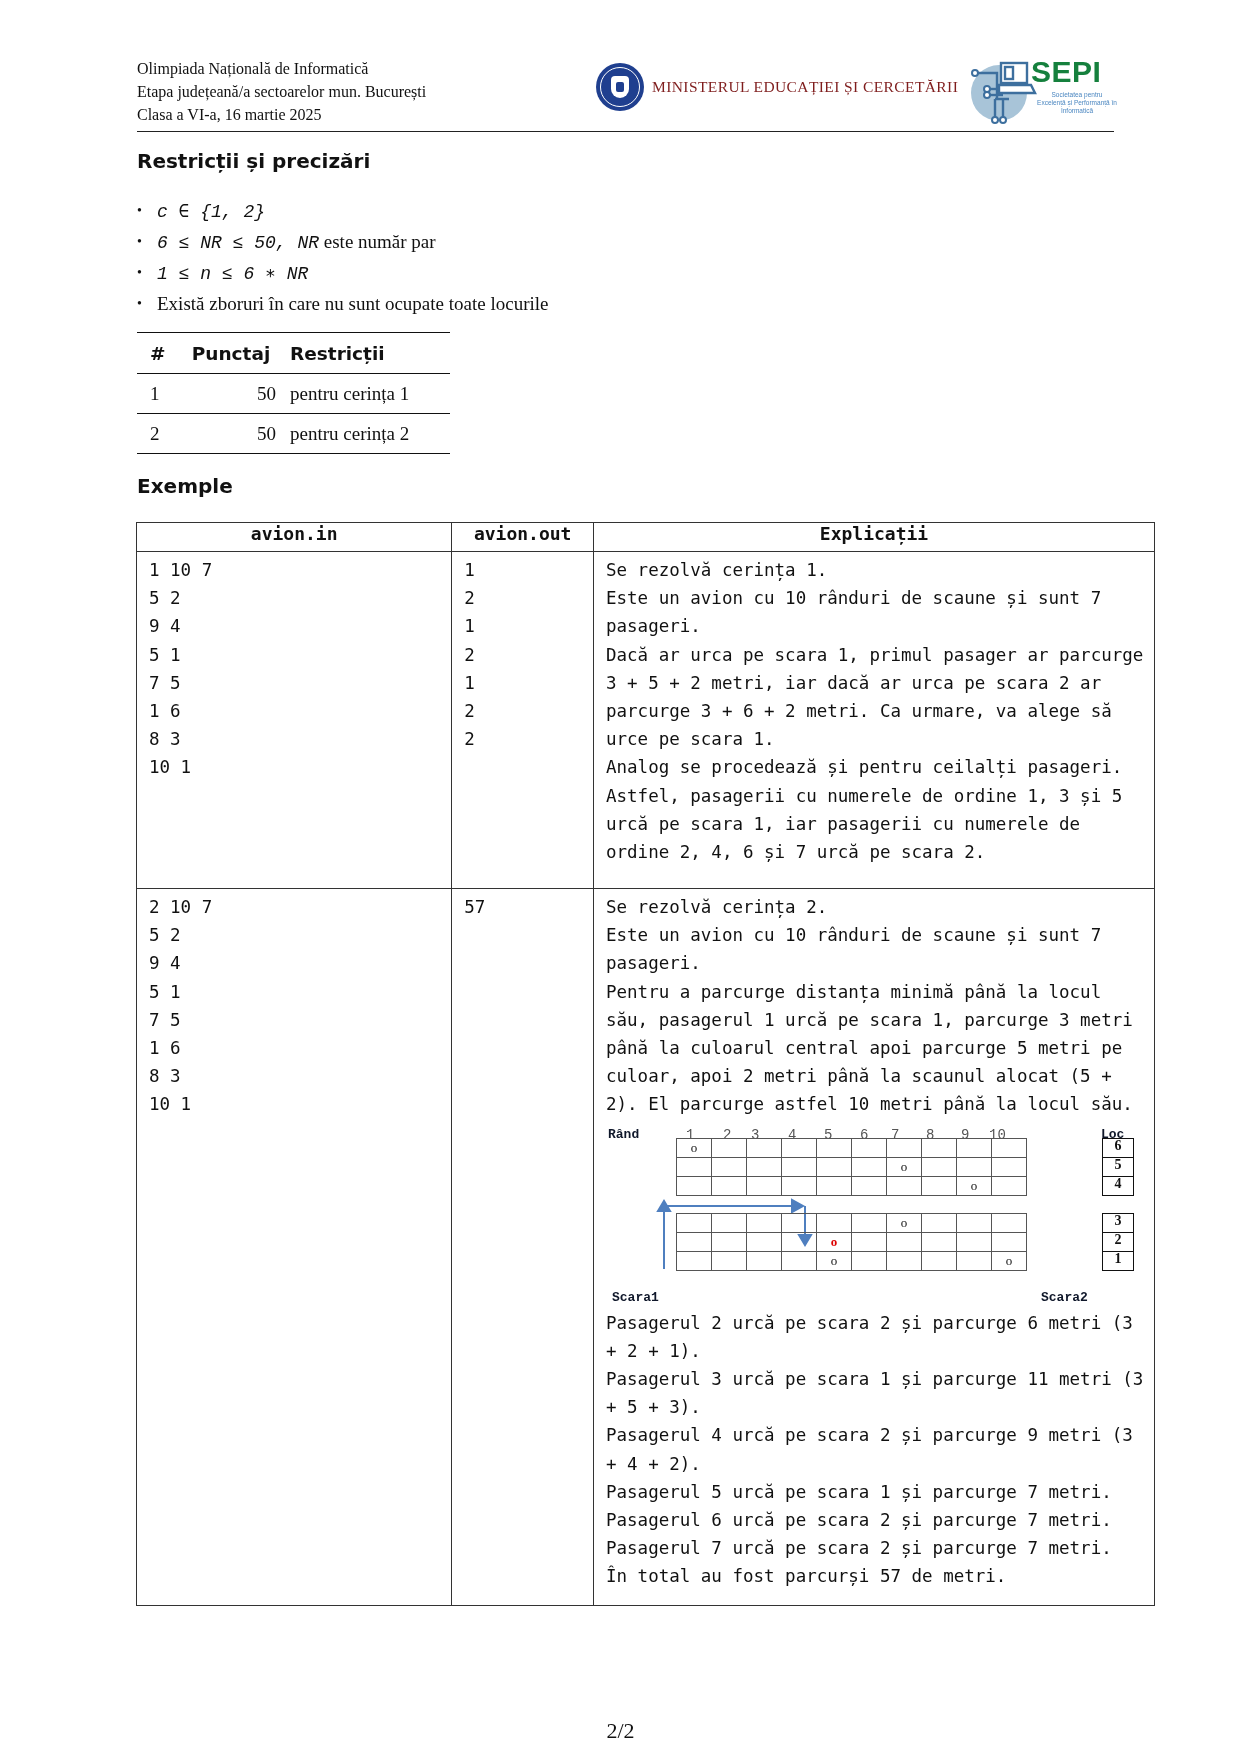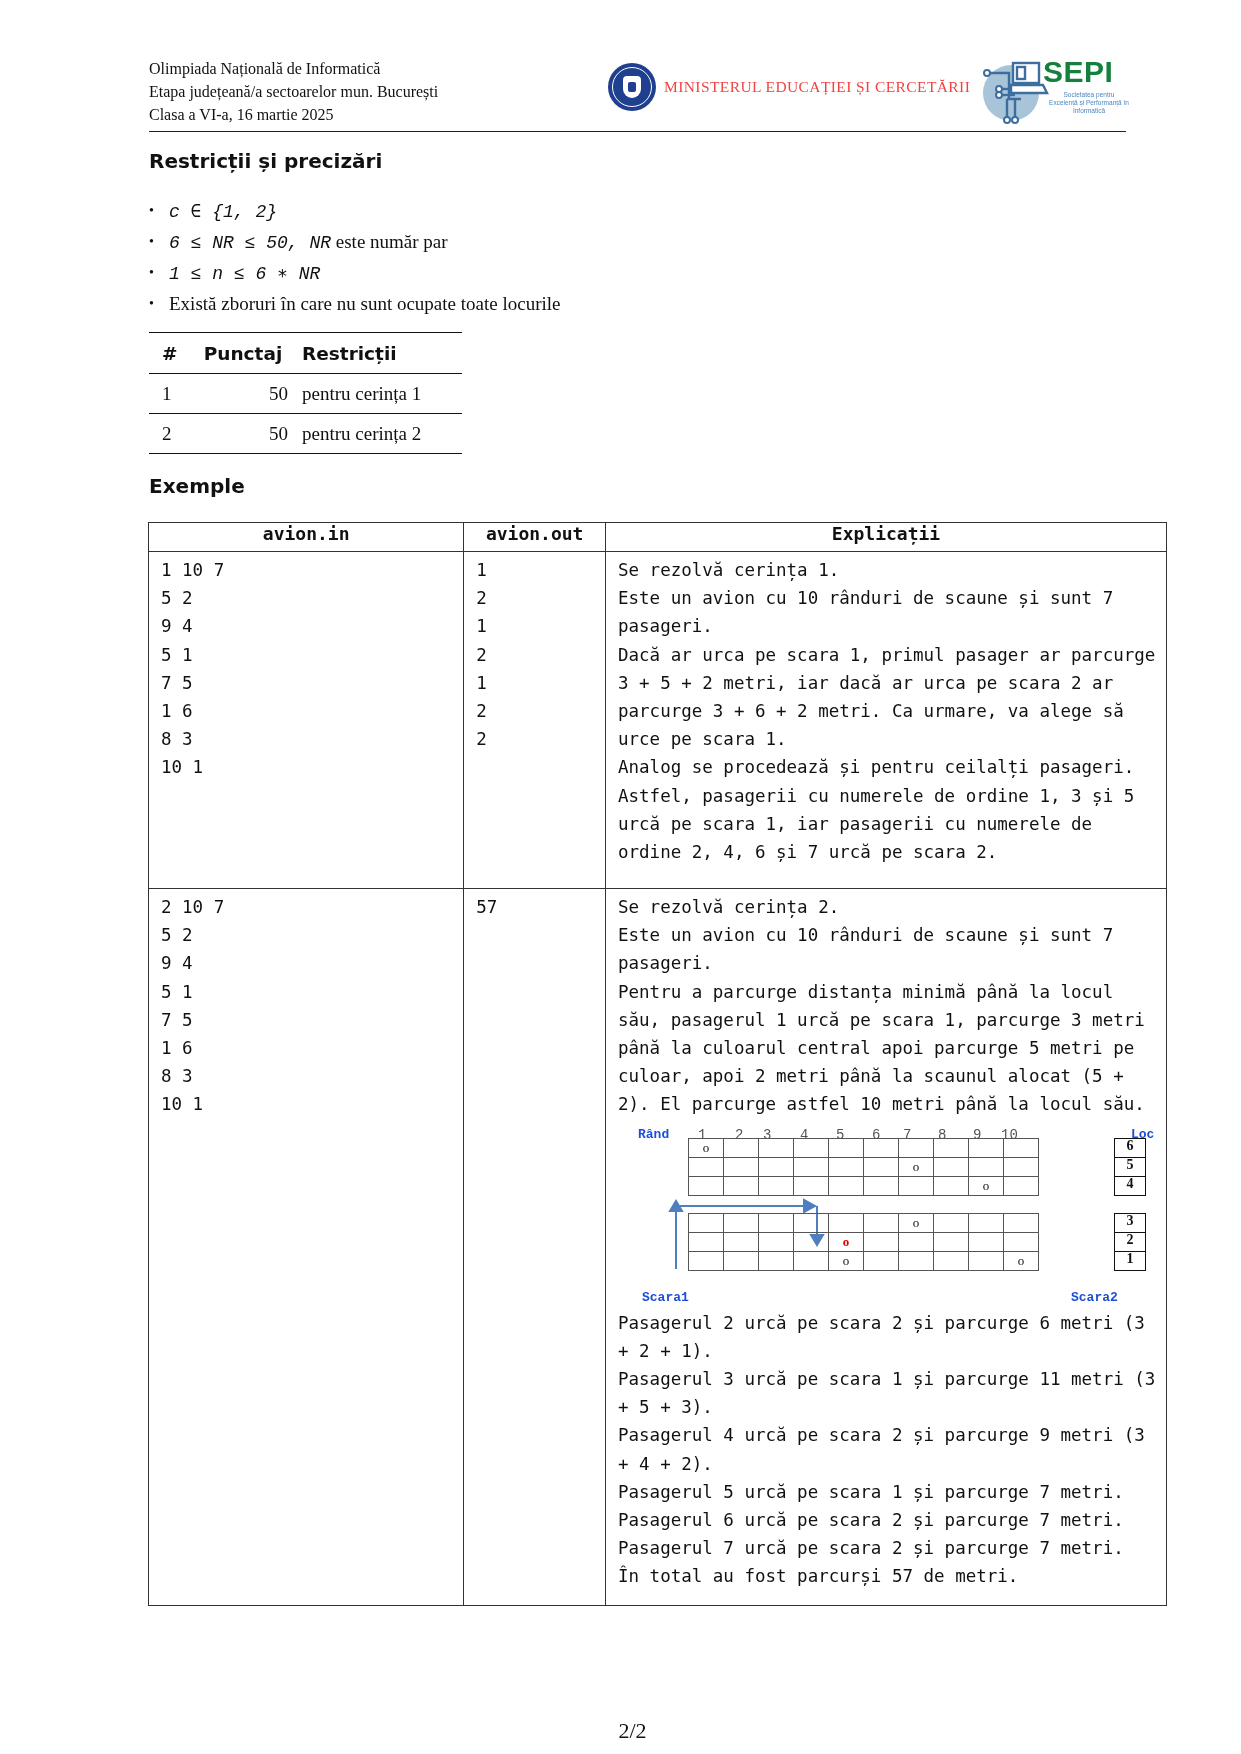--- a/index.html
+++ b/index.html
@@ -1,27 +1,27 @@
 <!DOCTYPE html>
 <html><head>
 <meta charset="utf-8">
 <style>
   html,body{margin:0;padding:0;background:#fff;}
   body{width:1241px;height:1754px;position:relative;overflow:hidden;color:#111;font-family:"Liberation Serif","DejaVu Serif",serif;}
-  .page{position:absolute;left:12px;top:0;width:1110px;height:1754px;}
+  .page{position:absolute;left:0;top:0;width:1110px;height:1754px;}
   
   .hdr{position:absolute;left:137px;top:57px;width:977px;height:74px;border-bottom:1.3px solid #222;}
   .hdr-left{position:absolute;left:0;top:0;font-size:16px;line-height:23px;}
   .hdr-left div{white-space:nowrap;}
   .gov{position:absolute;left:459px;top:6px;display:flex;align-items:center;}
   .gov-seal{width:48px;height:48px;border-radius:50%;background:#1f3f8f;position:relative;display:flex;align-items:center;justify-content:center;}
   .gov-seal:before{content:"";position:absolute;inset:4px;border:1.5px solid #fff;border-radius:50%;}
   .gov-seal .eagle{width:18px;height:22px;background:#fff;border-radius:4px 4px 9px 9px;position:relative;z-index:1;}
   .gov-seal .eagle:after{content:"";position:absolute;left:5px;top:6px;width:8px;height:10px;background:#1f3f8f;border-radius:2px;}
-  .gov-name{margin-left:8px;font-size:15.5px;letter-spacing:0.4px;color:#ef4444;font-family:"Liberation Serif",serif;white-space:nowrap;}
+  .gov-name{margin-left:8px;font-size:15.5px;letter-spacing:0.4px;color:#7f1d1d;font-family:"Liberation Serif",serif;white-space:nowrap;}
   .sepi{position:absolute;left:832px;top:2px;width:150px;height:62px;}
   .sepi-circle{position:absolute;left:2px;top:6px;width:56px;height:56px;border-radius:50%;background:#a8c4d8;}
   .sepi-svg{position:absolute;left:0;top:0;}
   .sepi-title{position:absolute;left:62px;top:-4px;font-family:"Liberation Sans",sans-serif;font-weight:bold;font-size:30px;color:#15803d;letter-spacing:0.5px;}
   .sepi-sub{position:absolute;left:68px;top:32px;font-family:"Liberation Sans",sans-serif;font-size:6.5px;line-height:8px;color:#4a86c0;text-align:center;width:80px;}
   
   h2{position:absolute;margin:0;font-family:"DejaVu Sans","Liberation Sans",sans-serif;font-weight:bold;font-size:20px;}
   .bullets{position:absolute;left:137px;top:196px;font-size:19px;line-height:30px;margin:0;padding:0;list-style:none;}
   .bullets li{position:relative;padding-left:20px;white-space:nowrap;}
   .bullets li:before{content:"•";position:absolute;left:0;top:0;font-size:14px;}
@@ -39,21 +39,21 @@
   .ex th,.ex td{border:1.2px solid #333;vertical-align:top;padding:0;}
   .ex th{height:28px;font-weight:bold;text-align:center;font-size:18px;}
   .ex .colin{width:316px;}
   .ex .colout{width:141px;}
   .cell{padding:4px 12px 4px 12px;line-height:28.2px;white-space:pre-line;}
   .expl{line-height:28.2px;padding:4px 8px 4px 12px;}
   .expl div{white-space:normal;}
   .math{font-family:Liberation Mono, monospace;font-size:18px;}
   
   .diag{position:relative;width:540px;height:188px;margin:2px 0 0 0;font-family:"Liberation Mono",monospace;}
-  .diag .lbl{position:absolute;font-size:13px;font-weight:bold;color:#1d4ed8;margin-left:18px;}
+  .diag .lbl{position:absolute;font-size:13px;font-weight:bold;color:#0f172a;}
   .diag .rown{position:absolute;top:0;font-size:14px;color:#555;font-family:"Liberation Mono",monospace;}
   .grid{position:absolute;border-collapse:collapse;}
   .grid td{border:1px solid #555;width:34px;height:18px;padding:0;text-align:center;font-family:"Liberation Serif",serif;font-size:13px;line-height:14px;vertical-align:middle;}
   .grid td.sep{border-left:1.6px solid #111;}
   .grid tr.midline td{border-top:1.6px solid #111;}
   .grid td.red{color:#d00;font-weight:bold;}
   .loc{position:absolute;border-collapse:collapse;}
   .loc td{border:1.4px solid #111;width:30px;height:18px;padding:0;text-align:center;font-family:"Liberation Serif",serif;font-weight:bold;font-size:14px;line-height:14px;}
   .footer{position:absolute;left:0;width:1241px;top:1718px;text-align:center;font-size:22px;}
 </style>

